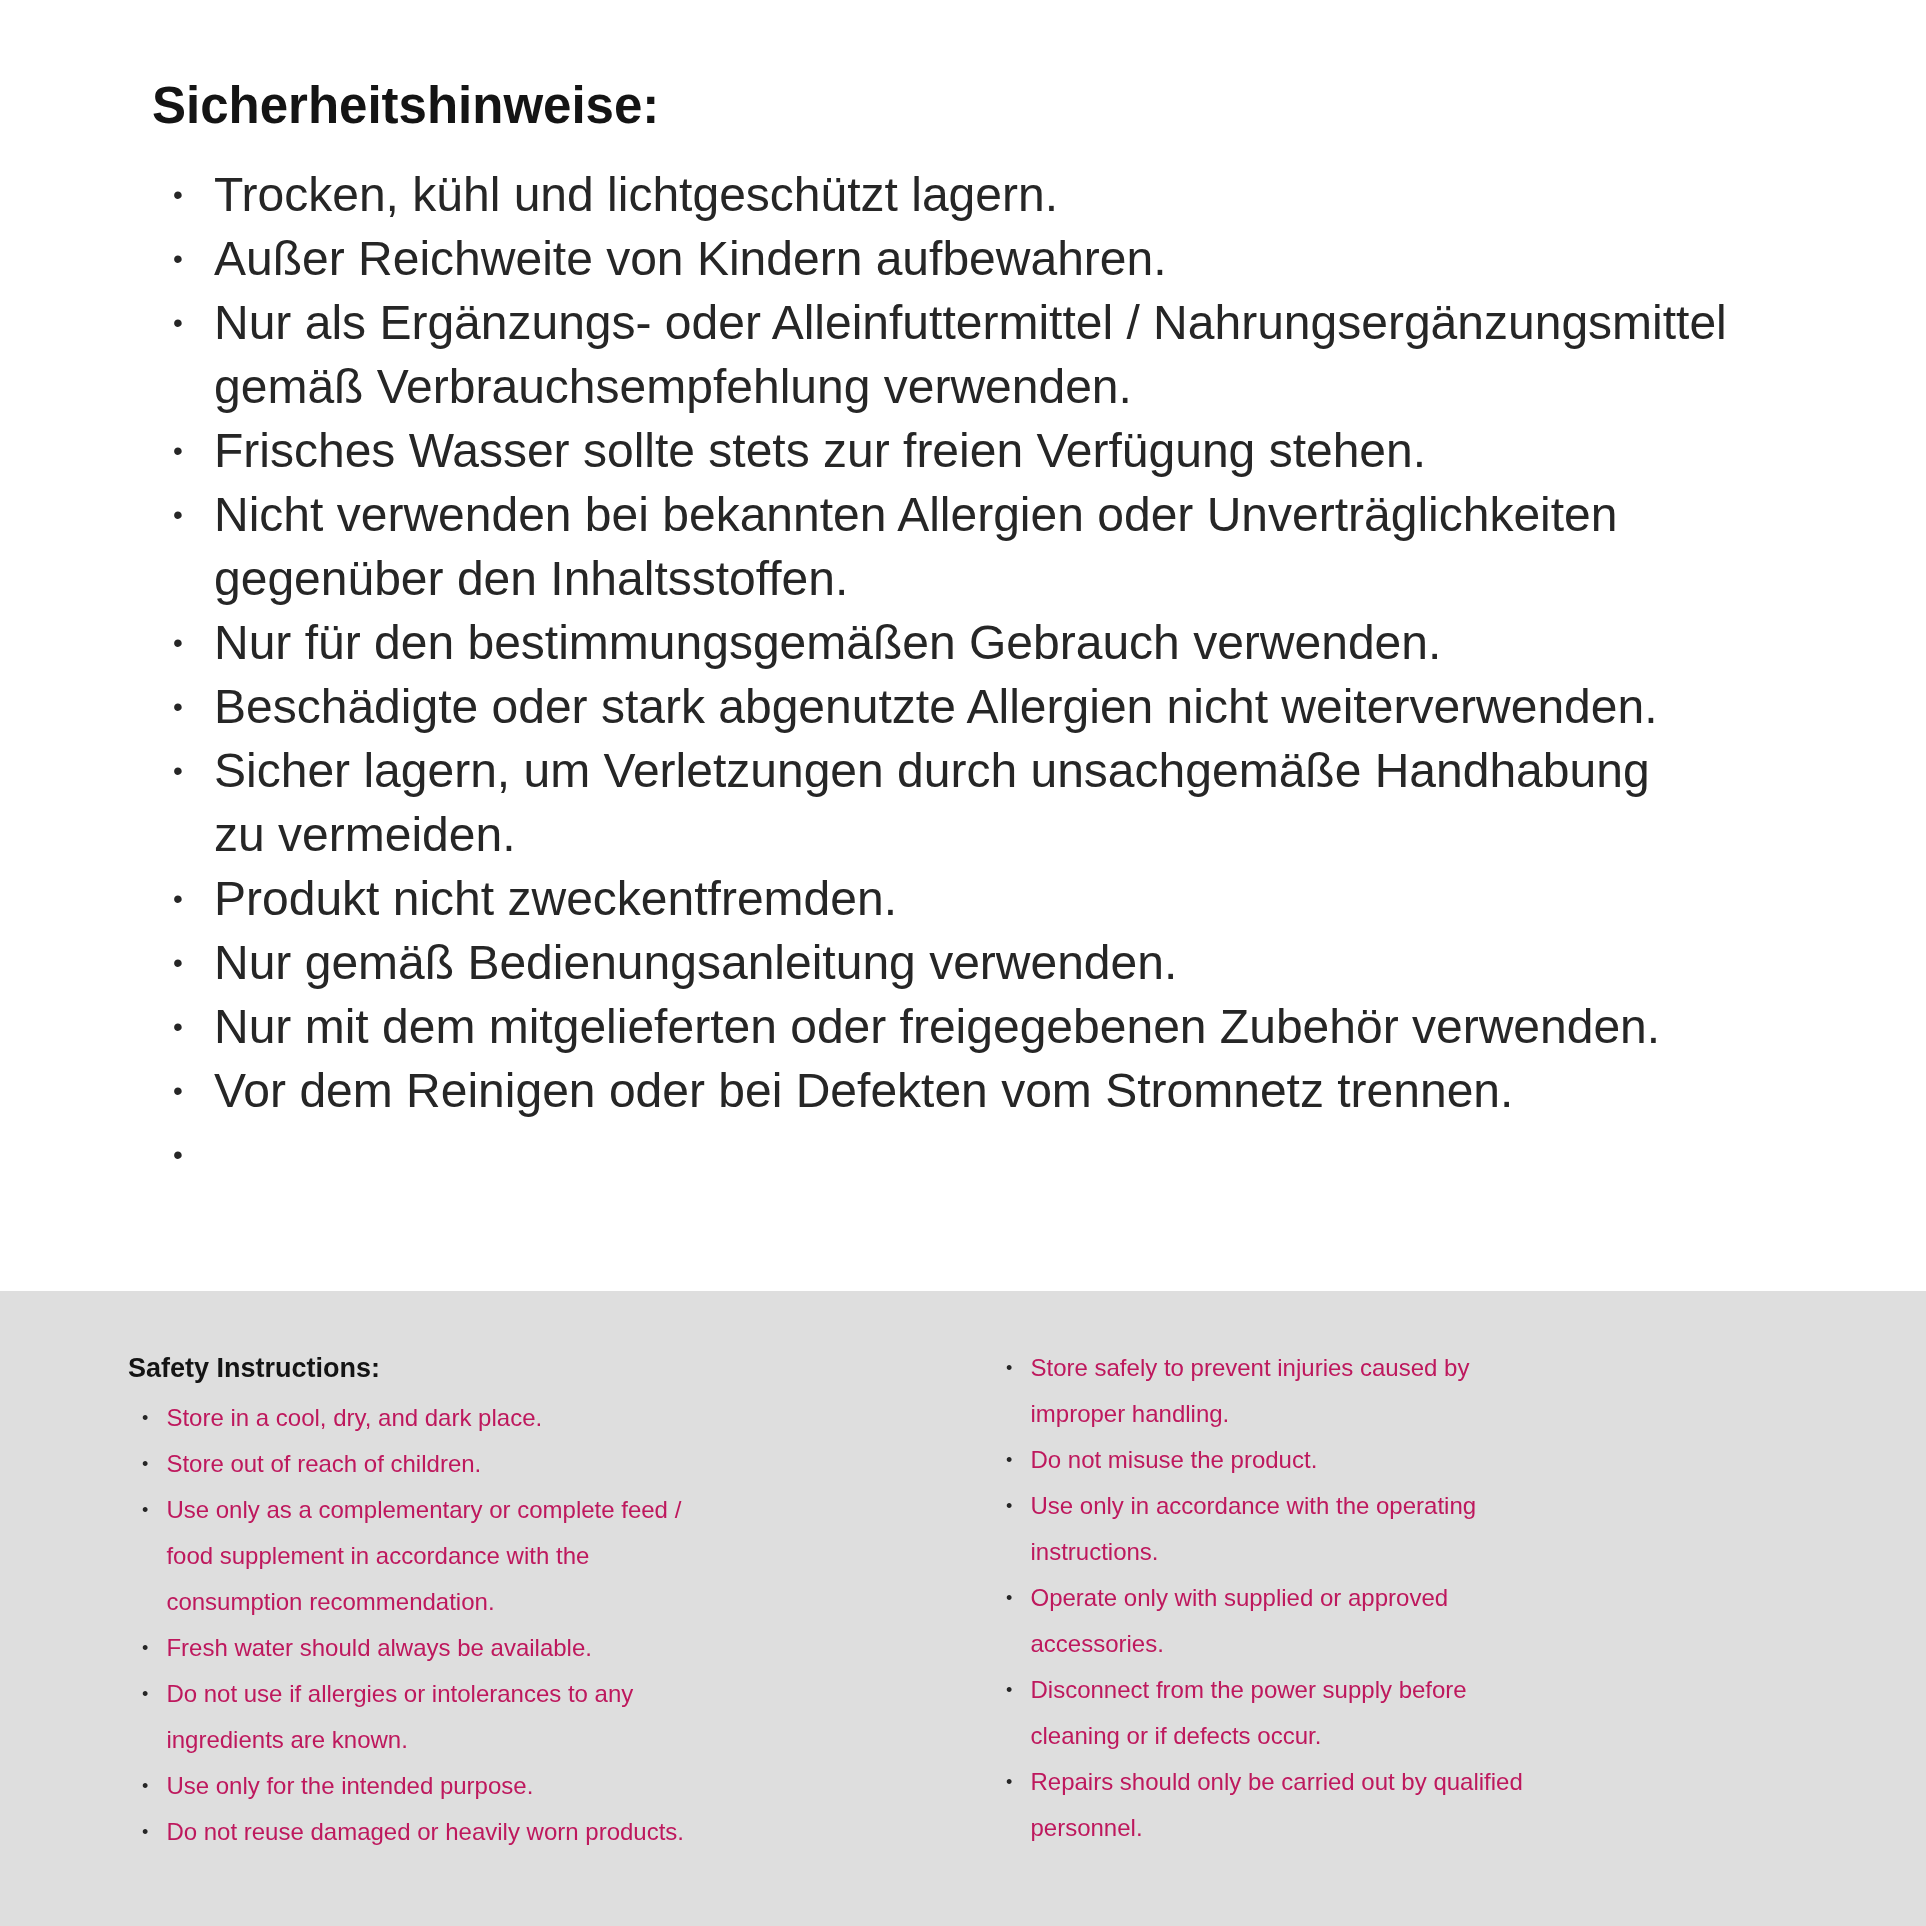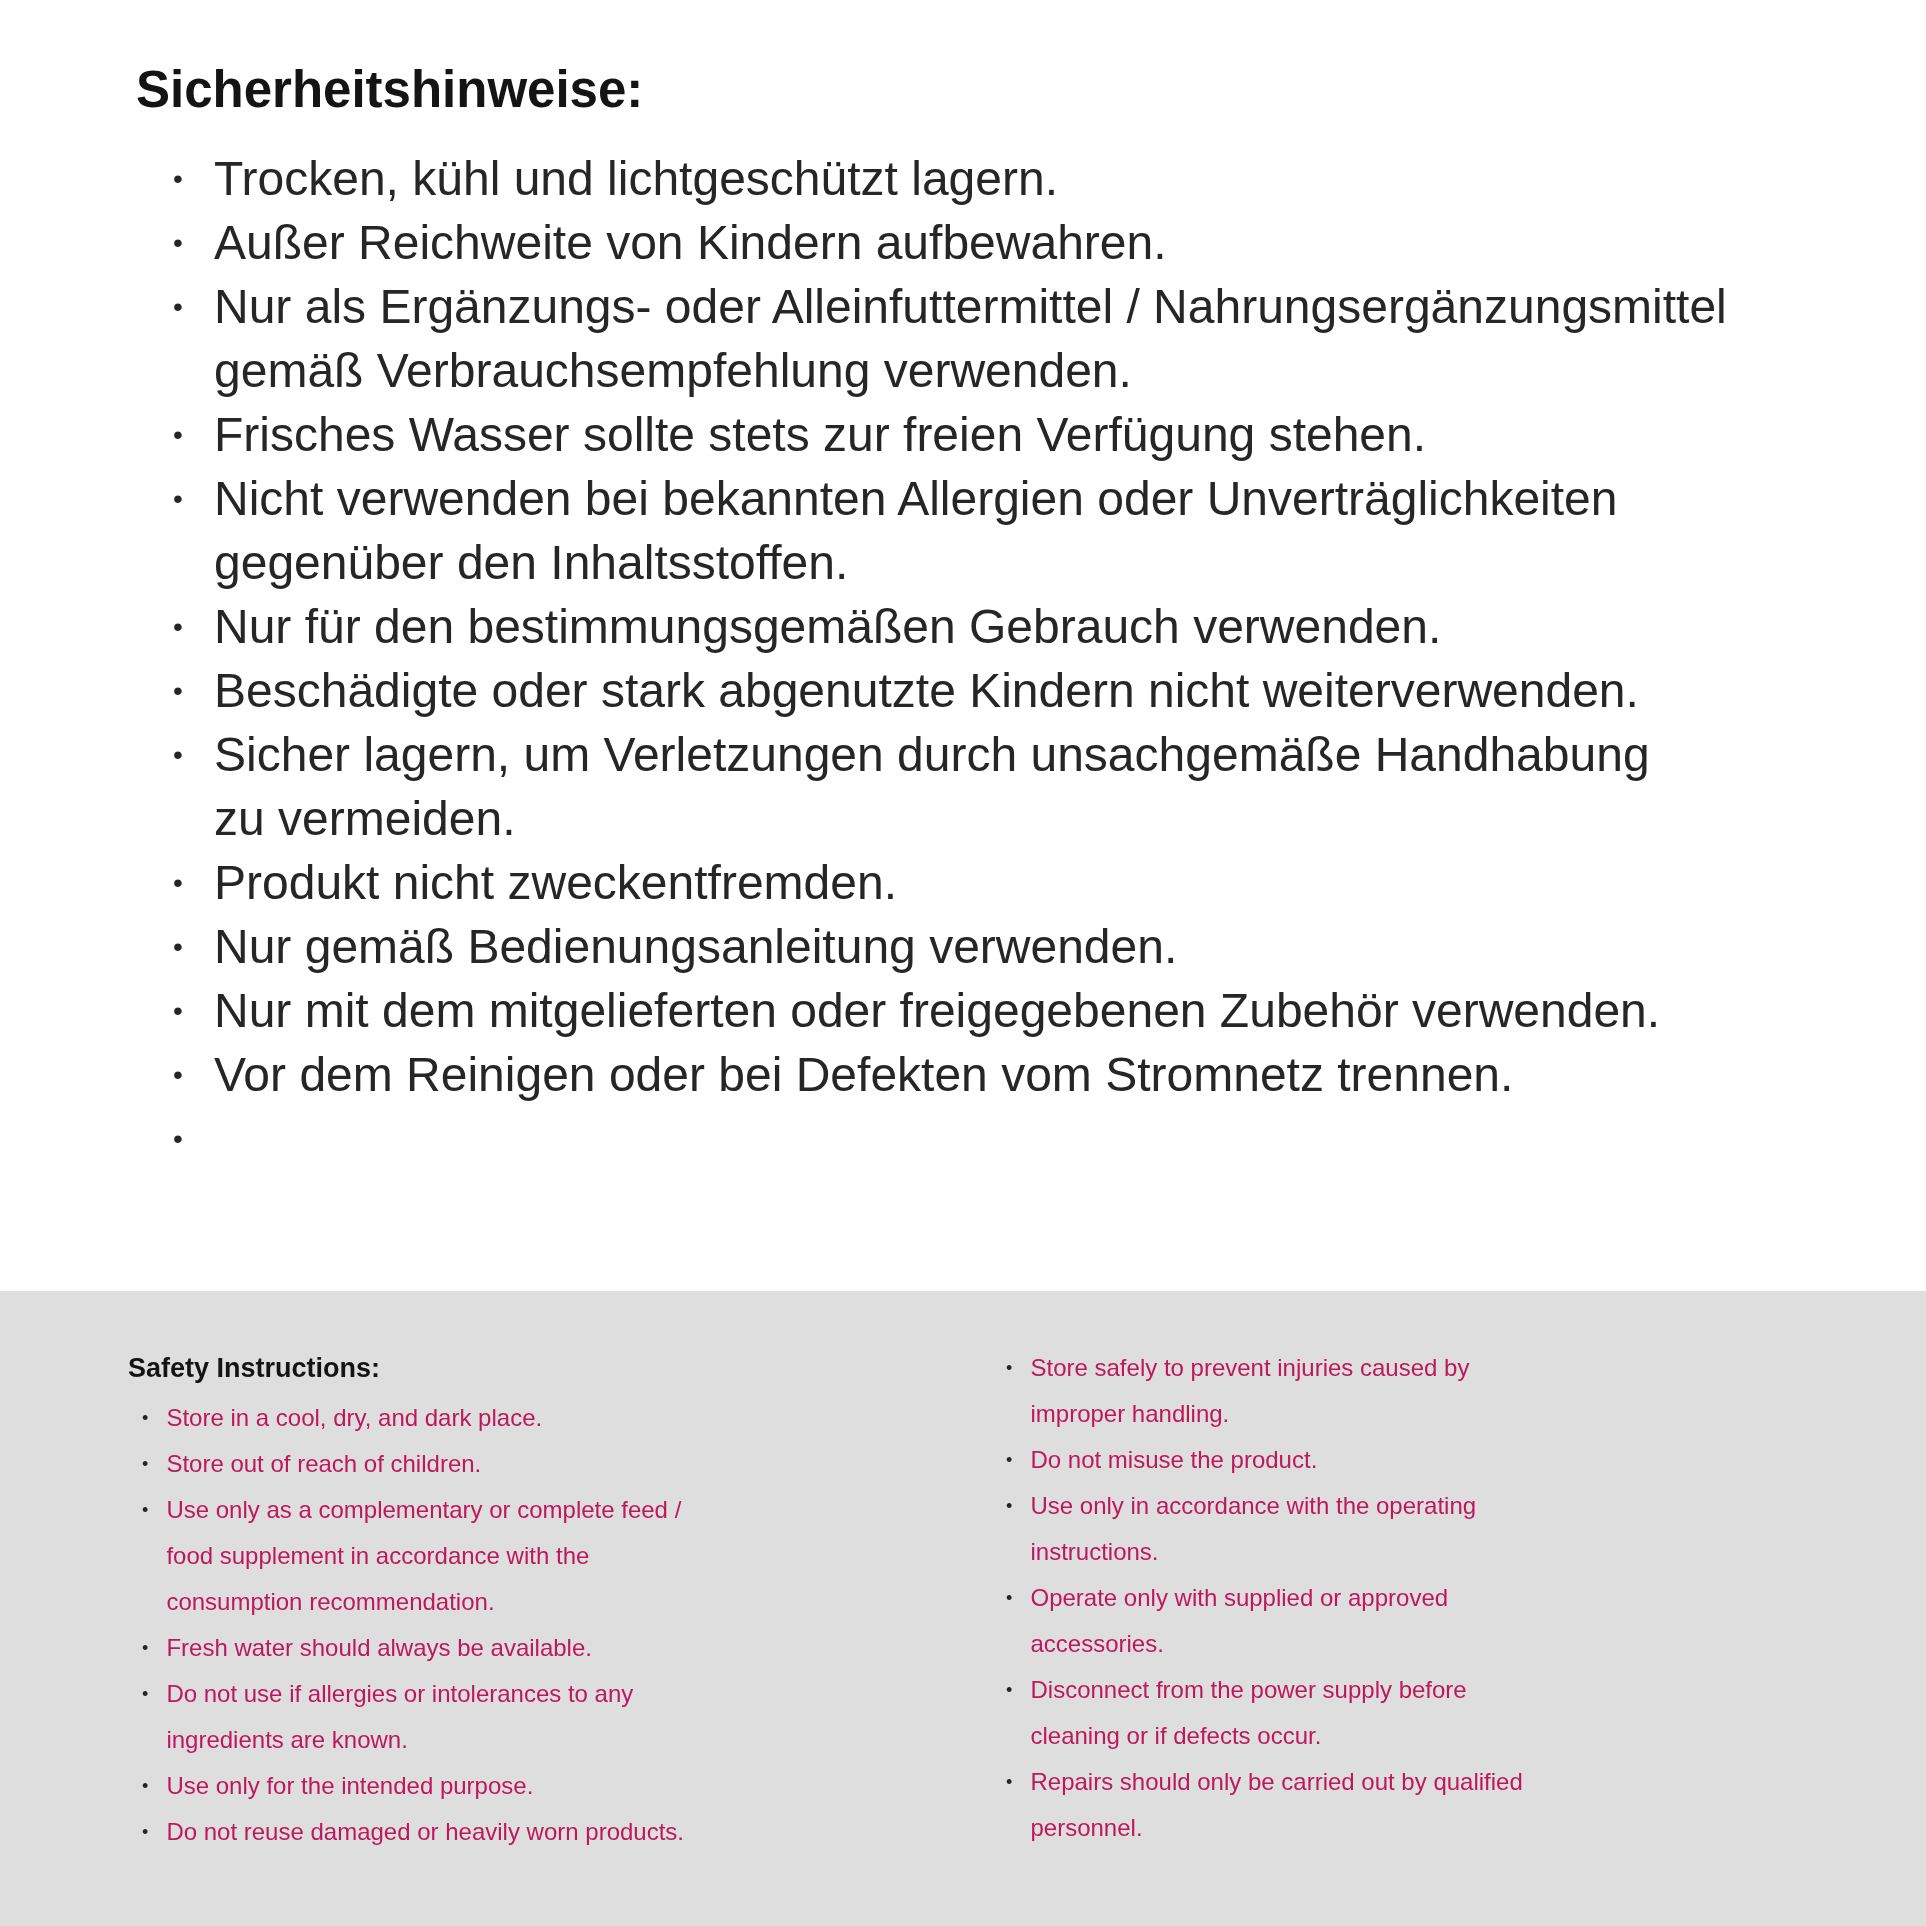--- a/index.html
+++ b/index.html
@@ -10,21 +10,21 @@
     font-family: "Liberation Sans", sans-serif;
     color: #262626;
     position: relative;
   }
 
   
   .de-section {
     padding: 59px 71px 0 136px;
   }
   .de-title {
-    margin: 0;
+    margin: 16px;
     font-size: 51px;
     line-height: 62px;
     font-weight: 700;
     color: #141414;
   }
   .de-list {
     list-style: none;
     margin: 26px 0 0 37px;
     padding: 0;
   }
@@ -111,21 +111,21 @@
           <span class="bullet">•</span>
           <span class="txt">Nicht verwenden bei bekannten Allergien oder Unverträglichkeiten
 gegenüber den Inhaltsstoffen.</span>
         </li>
       <li class="item">
           <span class="bullet">•</span>
           <span class="txt">Nur für den bestimmungsgemäßen Gebrauch verwenden.</span>
         </li>
       <li class="item">
           <span class="bullet">•</span>
-          <span class="txt">Beschädigte oder stark abgenutzte Kindern nicht weiterverwenden.</span>
+          <span class="txt">Beschädigte oder stark abgenutzte Allergien nicht weiterverwenden.</span>
         </li>
       <li class="item">
           <span class="bullet">•</span>
           <span class="txt">Sicher lagern, um Verletzungen durch unsachgemäße Handhabung
 zu vermeiden.</span>
         </li>
       <li class="item">
           <span class="bullet">•</span>
           <span class="txt">Produkt nicht zweckentfremden.</span>
         </li>

